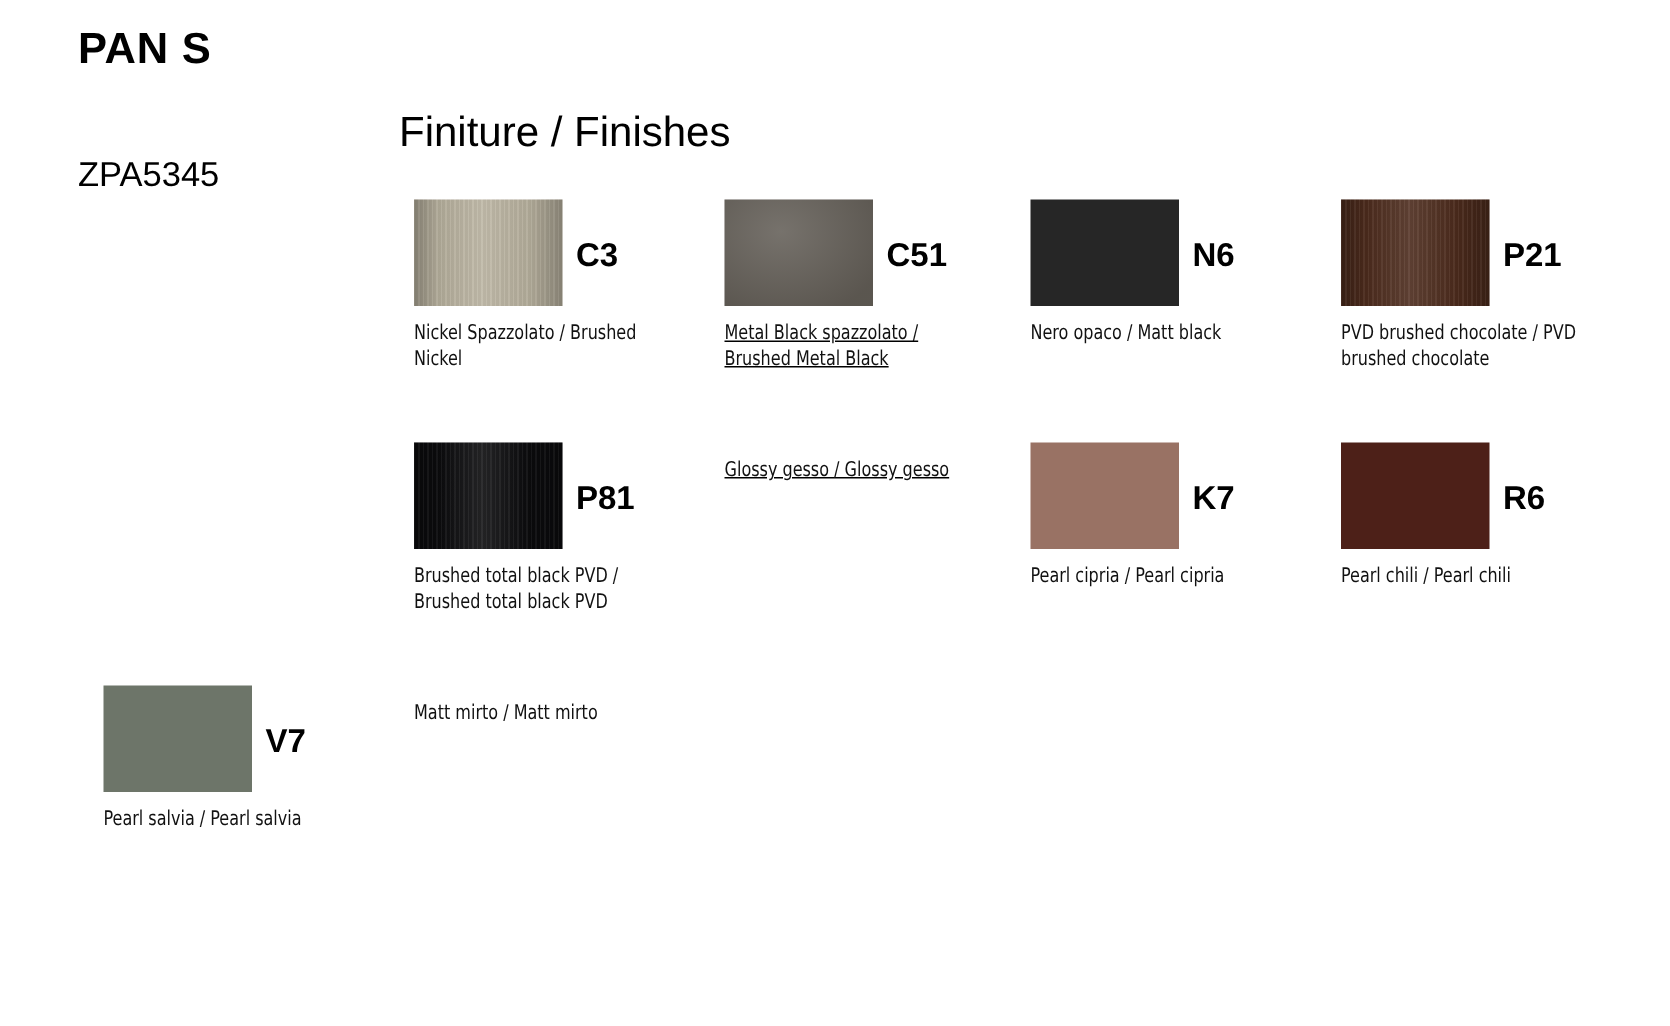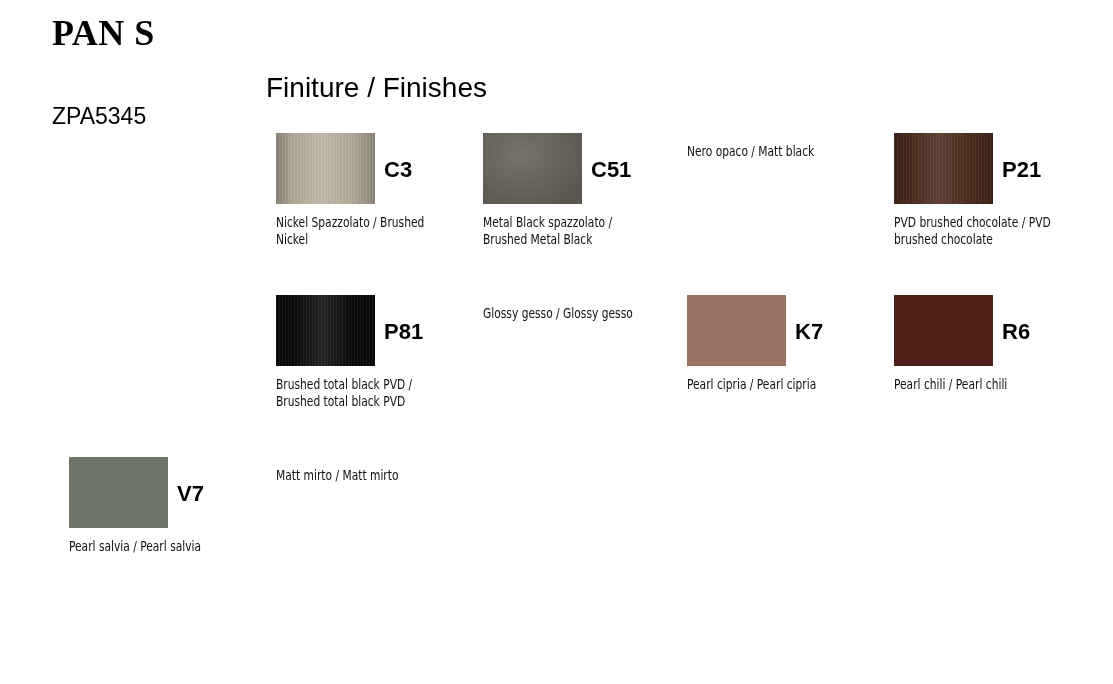--- a/index.html
+++ b/index.html
@@ -15,26 +15,25 @@
     font-family: "Liberation Sans", sans-serif;
     color: #000000;
     overflow: hidden;
   }
 
   
   #page-title {
     position: absolute;
     left: 52px;
     top: 16px;
-    font-size: 36px;
+    font-size: 29px;
     font-weight: bold;
     letter-spacing: 0.5px;
     line-height: 34px;
     white-space: pre;
-    font-family: Liberation Serif, serif;
   }
   #model-code {
     position: absolute;
     left: 52px;
     top: 74px;
     font-size: 23px;
     font-weight: normal;
     line-height: 28px;
     white-space: pre;
     margin-top: 28px;
@@ -60,21 +59,21 @@
     position: relative;
     height: 162px;
   }
   .finish-cell {
     position: absolute;
     top: 0;
     width: 200px;
   }
   .finish-cell.col-0 { left: 0px; }
   .finish-cell.col-1 { left: 207px; }
-  .finish-cell.col-2 { left: 414px; }
+  .finish-cell.col-2 { left: 414px; text-decoration: underline; }
   .finish-cell.col-3 { left: 618px; }
   .finish-cell.col-4 { left: 825px; }
 
   .swatch-wrap {
     position: relative;
     height: 71px;
   }
   .swatch {
     position: absolute;
     left: 0;
@@ -145,20 +144,24 @@
       </div>
       <div class="finish-cell col-2">
         <div class="swatch-wrap">
           <div class="swatch soft" style="background: rgb(98, 93, 86);"></div>
           <div class="finish-code">C51</div>
         </div>
         <div class="finish-caption">Metal Black spazzolato /
 Brushed Metal Black</div>
       </div>
       <div class="finish-cell col-3">
+        <div class="swatch-wrap">
+          <div class="swatch" style="background: rgb(38, 38, 38);"></div>
+          <div class="finish-code">N6</div>
+        </div>
         <div class="finish-caption">Nero opaco / Matt black</div>
       </div>
       <div class="finish-cell col-4">
         <div class="swatch-wrap">
           <div class="swatch textured" style="background: linear-gradient(90deg, rgba(0, 0, 0, 0.28) 0%, rgba(0, 0, 0, 0.06) 16%, rgba(255, 255, 255, 0.1) 46%, rgba(0, 0, 0, 0.05) 78%, rgba(0, 0, 0, 0.26) 100%) rgb(78, 44, 29);"></div>
           <div class="finish-code">P21</div>
         </div>
         <div class="finish-caption">PVD brushed chocolate / PVD
 brushed chocolate</div>
       </div>

